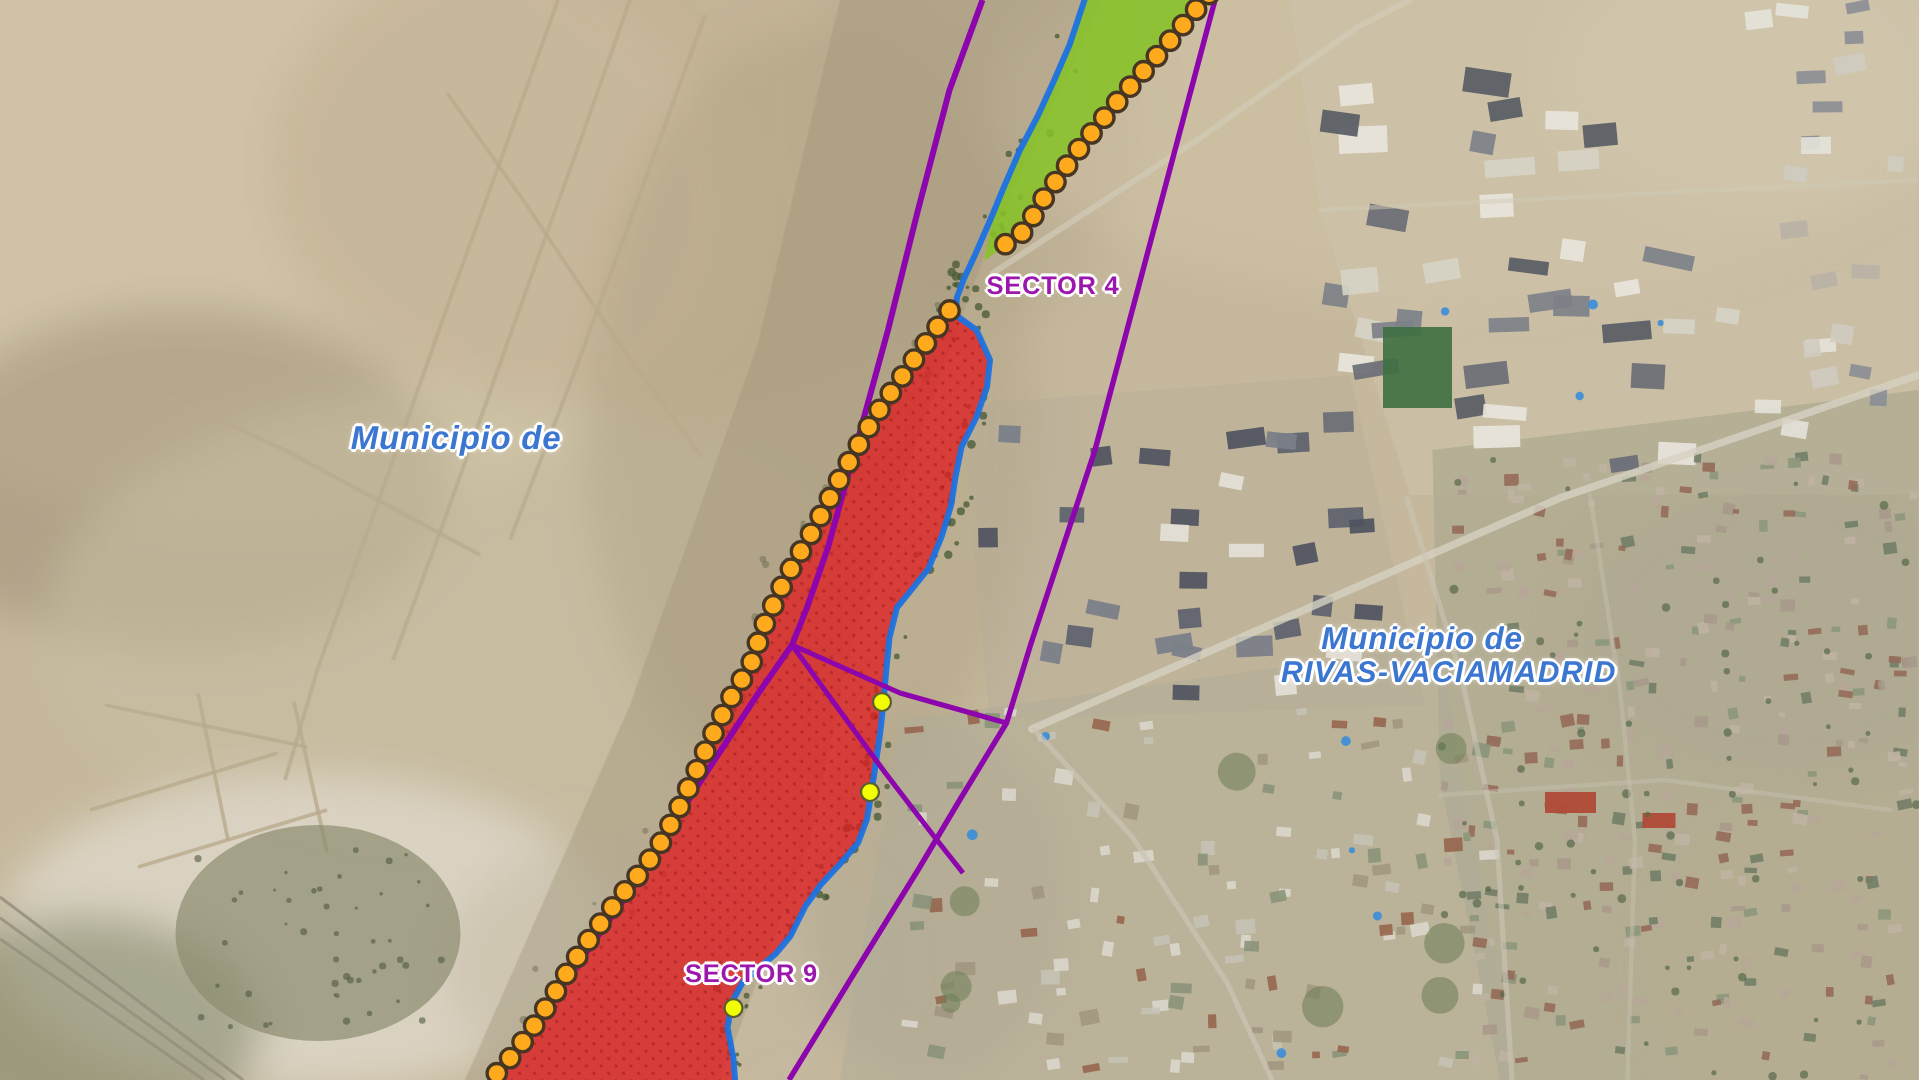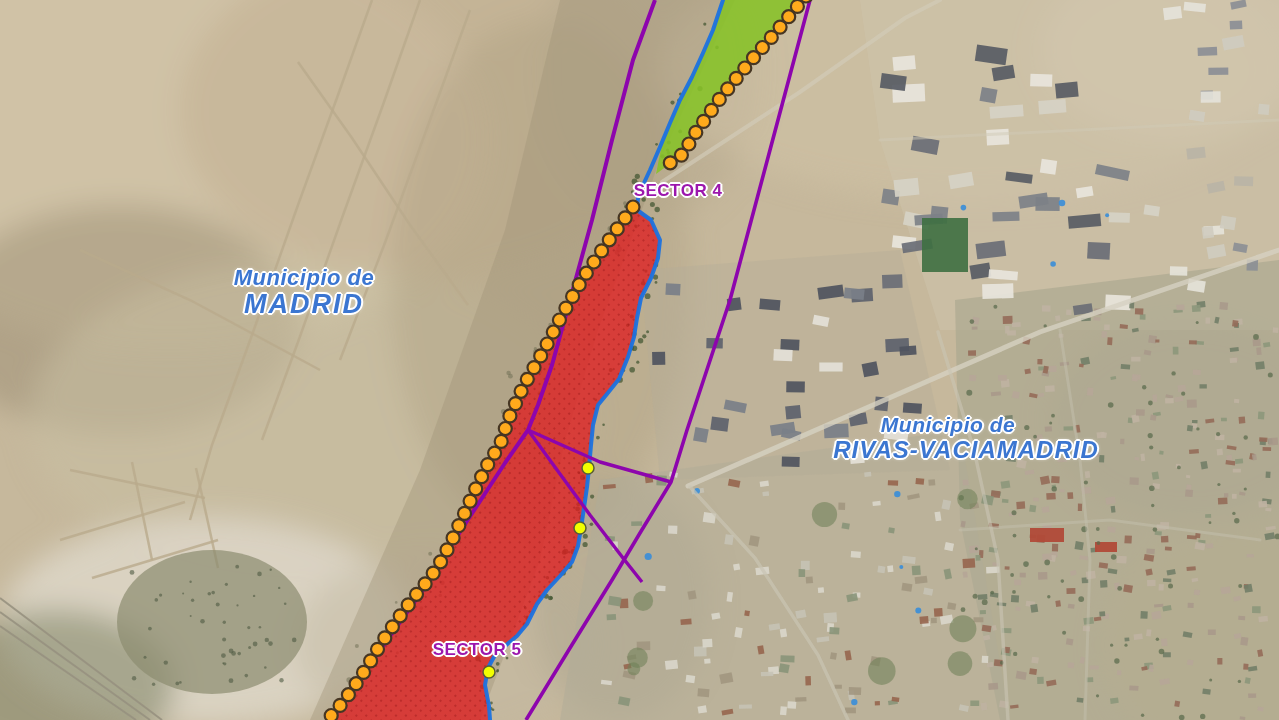--- a/index.html
+++ b/index.html
@@ -14,25 +14,26 @@
   }
   .muni{
     color:var(--muni,#3b76d1);font-weight:bold;
     text-shadow:-2px 0 0 #fff,2px 0 0 #fff,0 -2px 0 #fff,0 2px 0 #fff,
       -1px -1px 0 #fff,1px -1px 0 #fff,-1px 1px 0 #fff,1px 1px 0 #fff,0 0 4px rgba(255,255,255,.95);
     font-style:italic;
   }
   #lbl-madrid .l1{font-size:22px;letter-spacing:.5px;}
   #lbl-madrid .l2{font-size:27px;letter-spacing:2px;}
   #lbl-rivas .l1{font-size:21px;letter-spacing:.5px;}
-  #lbl-rivas .l2{font-size:24px;letter-spacing:1px;margin-left:36px;}
+  #lbl-rivas .l2{font-size:20px;letter-spacing:1px;margin-left:36px;}
   .sector{
     color:var(--sector,#9c17ad);font-weight:bold;font-size:17px;letter-spacing:.5px;
     text-shadow:-2px 0 0 #fff,2px 0 0 #fff,0 -2px 0 #fff,0 2px 0 #fff,
       -1px -1px 0 #fff,1px -1px 0 #fff,-1px 1px 0 #fff,1px 1px 0 #fff,0 0 3px #fff;
+    margin-left:24px;
   }
 </style>
 </head>
 <body>
 
 <div class="stage">
 
   <svg id="bg" width="1279" height="720" viewBox="0 0 1279 720">
       <defs>
         <filter id="soft" x="-60%" y="-60%" width="220%" height="220%">
@@ -972,24 +973,23 @@
       </g>
     <g id="vdots">
         <circle cx="588" cy="468" r="6" fill="#f2ff00" stroke="#5a5f33" stroke-width="1.5"></circle>
         <circle cx="580" cy="528" r="6" fill="#f2ff00" stroke="#5a5f33" stroke-width="1.5"></circle>
         <circle cx="489" cy="672" r="6" fill="#f2ff00" stroke="#5a5f33" stroke-width="1.5"></circle>
       </g>
   </svg>
 
   <div class="lbl muni" id="lbl-madrid" style="left:304px;top:292px">
     <div class="l1">Municipio de</div>
-    <div class="l2">MADRID</div>
   </div>
 
   <div class="lbl muni" id="lbl-rivas" style="left:948px;top:438px">
     <div class="l1">Municipio de</div>
     <div class="l2">RIVAS-VACIAMADRID</div>
   </div>
 
   <div class="lbl sector" style="left:678px;top:191px">SECTOR 4</div>
 
-  <div class="lbl sector" style="left:477px;top:650px">SECTOR 5</div>
+  <div class="lbl sector" style="left:477px;top:650px">SECTOR 9</div>
 </div>
 
 </body></html>

